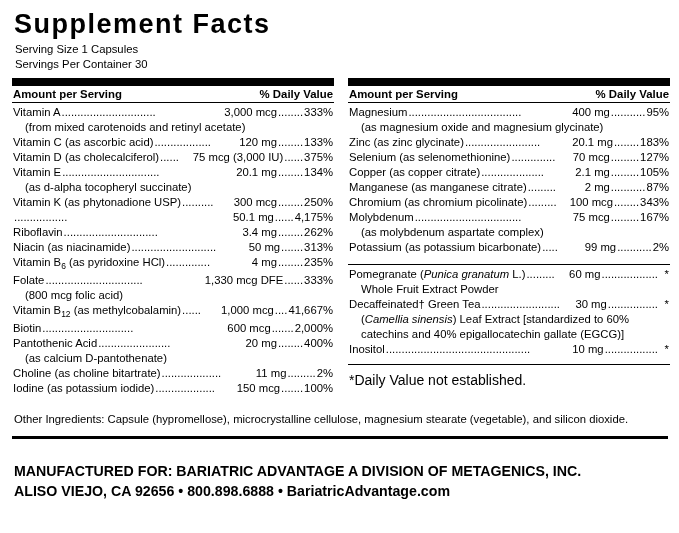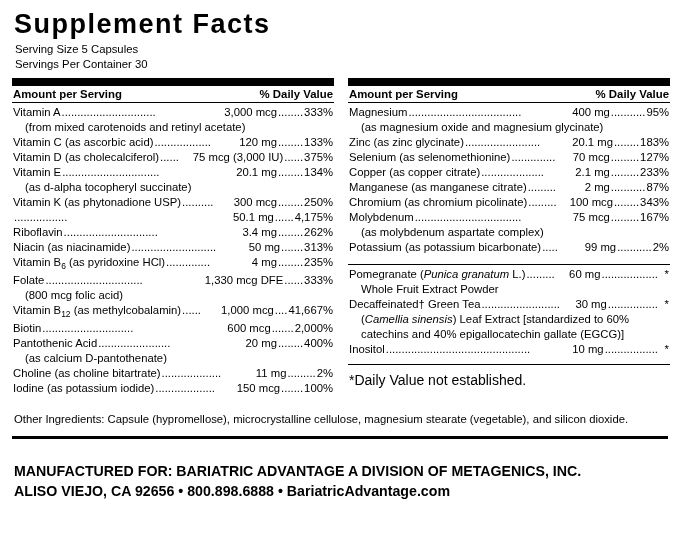--- a/index.html
+++ b/index.html
@@ -119,21 +119,21 @@
   .ital { font-style: italic; }
   .sub-num { font-size: 8.5px; vertical-align: sub; }
 </style>
 </head>
 <body>
 
 <div class="panel">
 
   <div class="title">Supplement  Facts</div>
 
-  <div class="serving-line">Serving Size 5 Capsules</div>
+  <div class="serving-line">Serving Size 1 Capsules</div>
   <div class="serving-line">Servings Per Container 30</div>
 
   <div class="columns">
 
     <div class="col">
       <div class="rule-thick"></div>
       <div class="hdr">
         <span>Amount per Serving</span>
         <span>% Daily Value</span>
       </div>
@@ -278,21 +278,21 @@
             <span class="dots">..............</span>
             <span class="amt">70 mcg</span>
             <span class="dots2">.........</span>
             <span class="dv">127%</span>
           </div>
           <div class="row">
             <span class="nm">Copper (as copper citrate)</span>
             <span class="dots">....................</span>
             <span class="amt">2.1 mg</span>
             <span class="dots2">.........</span>
-            <span class="dv">233%</span>
+            <span class="dv">105%</span>
           </div>
           <div class="row">
             <span class="nm">Manganese (as manganese citrate)</span>
             <span class="dots">.........</span>
             <span class="amt">2 mg</span>
             <span class="dots2">...........</span>
             <span class="dv">87%</span>
           </div>
           <div class="row">
             <span class="nm">Chromium (as chromium picolinate)</span>

